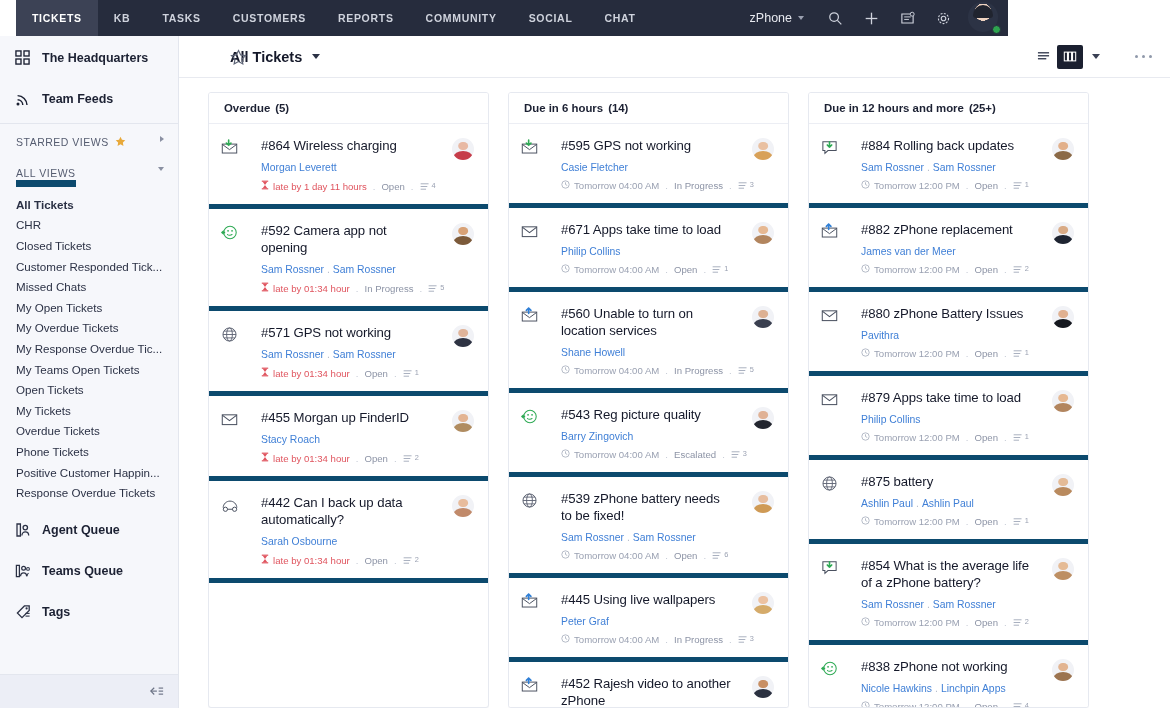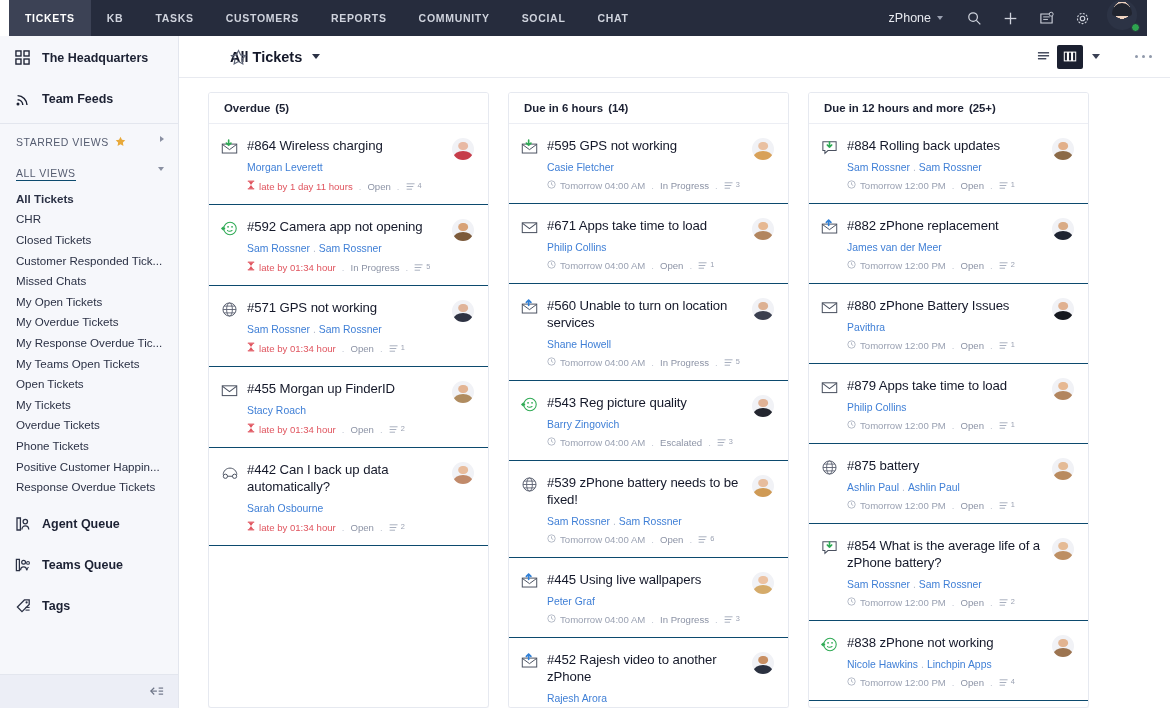--- a/index.html
+++ b/index.html
@@ -5,32 +5,32 @@
   * { box-sizing: border-box; margin: 0; padding: 0; }
   html, body {
     width: 1170px; height: 708px;
     font-family: "Liberation Sans", sans-serif;
     background: #ffffff;
     overflow: hidden;
   }
 
   
   #topnav {
-    position: absolute; left: 9px; top: 0; width: 1138px; height: 36px;
+    position: absolute; left: 16px; top: 0; width: 992px; height: 36px;
     background: #262c3d;
     display: flex; align-items: stretch;
   }
   .nav-tab {
     display: flex; align-items: center; padding: 0 16px;
     color: #cfd3dd; font-size: 10.5px; font-weight: bold;
     letter-spacing: 0.7px; cursor: pointer; white-space: nowrap;
   }
   .nav-tab.active { background: #3c4255; color: #ffffff; }
   #nav-right {
-    margin-left: auto; display: flex; gap: 2px;
+    margin-left: auto; display: flex; align-items: center; gap: 2px;
     padding-right: 8px;
   }
   #brand-select {
     display: flex; align-items: center; gap: 6px; padding: 0 12px;
     color: #e7e9ef; font-size: 12.5px; cursor: pointer;
   }
   .caret-dn {
     width: 0; height: 0; border-left: 3.5px solid transparent;
     border-right: 3.5px solid transparent; border-top: 4px solid #9aa0b0;
   }
@@ -90,21 +90,21 @@
   .side-section .expand-r {
     margin-left: auto; width: 0; height: 0;
     border-top: 3.5px solid transparent; border-bottom: 3.5px solid transparent;
     border-left: 4.5px solid #8a90a2;
   }
   .side-section .expand-d {
     margin-left: auto; width: 0; height: 0;
     border-left: 3.5px solid transparent; border-right: 3.5px solid transparent;
     border-top: 4.5px solid #8a90a2;
   }
-  #all-views-label { border-bottom: 1px solid #0c4a6e; padding-bottom: 1px; }
+  #all-views-label { border-bottom: 7px solid #0c4a6e; padding-bottom: 1px; }
   .view-row {
     height: 20.6px; display: flex; align-items: center; padding: 0 14px 0 16px;
     font-size: 11.6px; color: #2b3145; cursor: pointer;
     white-space: nowrap; overflow: hidden;
   }
   .view-row.strong { font-weight: bold; }
   #side-bottom-items { margin-top: 7px; }
   #side-footer {
     position: absolute; left: 0; right: 0; bottom: 0; height: 34px;
     background: #eceef6; border-top: 1px solid #e3e6ee;
@@ -144,22 +144,22 @@
     box-shadow: 0 1px 1px rgba(30,40,70,0.035);
   }
   .col-head {
     height: 31px; display: flex; align-items: center; padding: 0 15px;
     font-size: 11.4px; color: #1c2133; font-weight: bold;
     border-bottom: 1px solid #eceef4; background: #fff;
   }
   .col-head .cnt { font-weight: bold; margin-left: 5px; }
   .col-body { flex: 1; overflow: hidden; }
   .ticket {
-    display: flex; padding: 13px 14px 12px 12px; gap: 6px;
-    border-bottom: 1px solid #0c4a6e; cursor: pointer; background: #fff;
+    display: flex; padding: 13px 14px 12px 12px; gap: 20px;
+    border-bottom: 5px solid #0c4a6e; cursor: pointer; background: #fff;
   }
   .t-icon { flex: 0 0 20px; width: 20px; padding-top: 2px; }
   .t-body { flex: 1; min-width: 0; }
   .t-title {
     font-size: 13.2px; color: #15192a; line-height: 17px; font-weight: normal;
     letter-spacing: -0.1px;
   }
   .t-title .num { font-weight: normal; }
   .t-people { margin-top: 7px; font-size: 10.4px; color: #3f7fd6; line-height: 13px; }
   .t-people .sep { color: #b6bccb; margin: 0 3px; }

